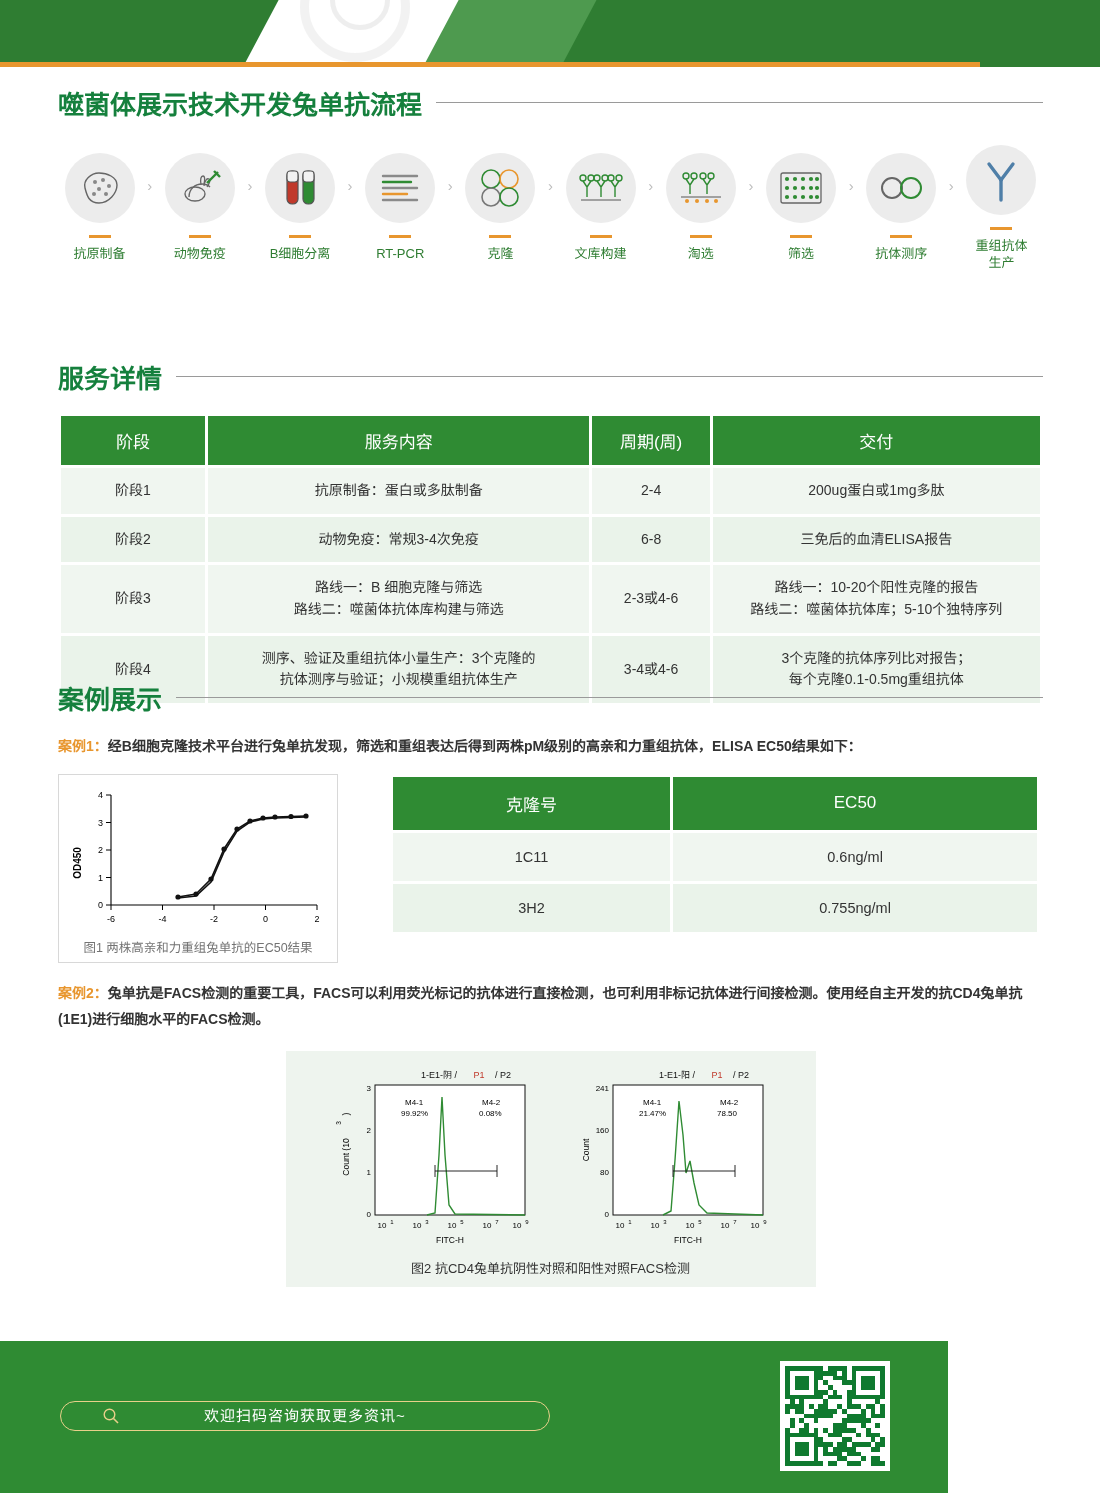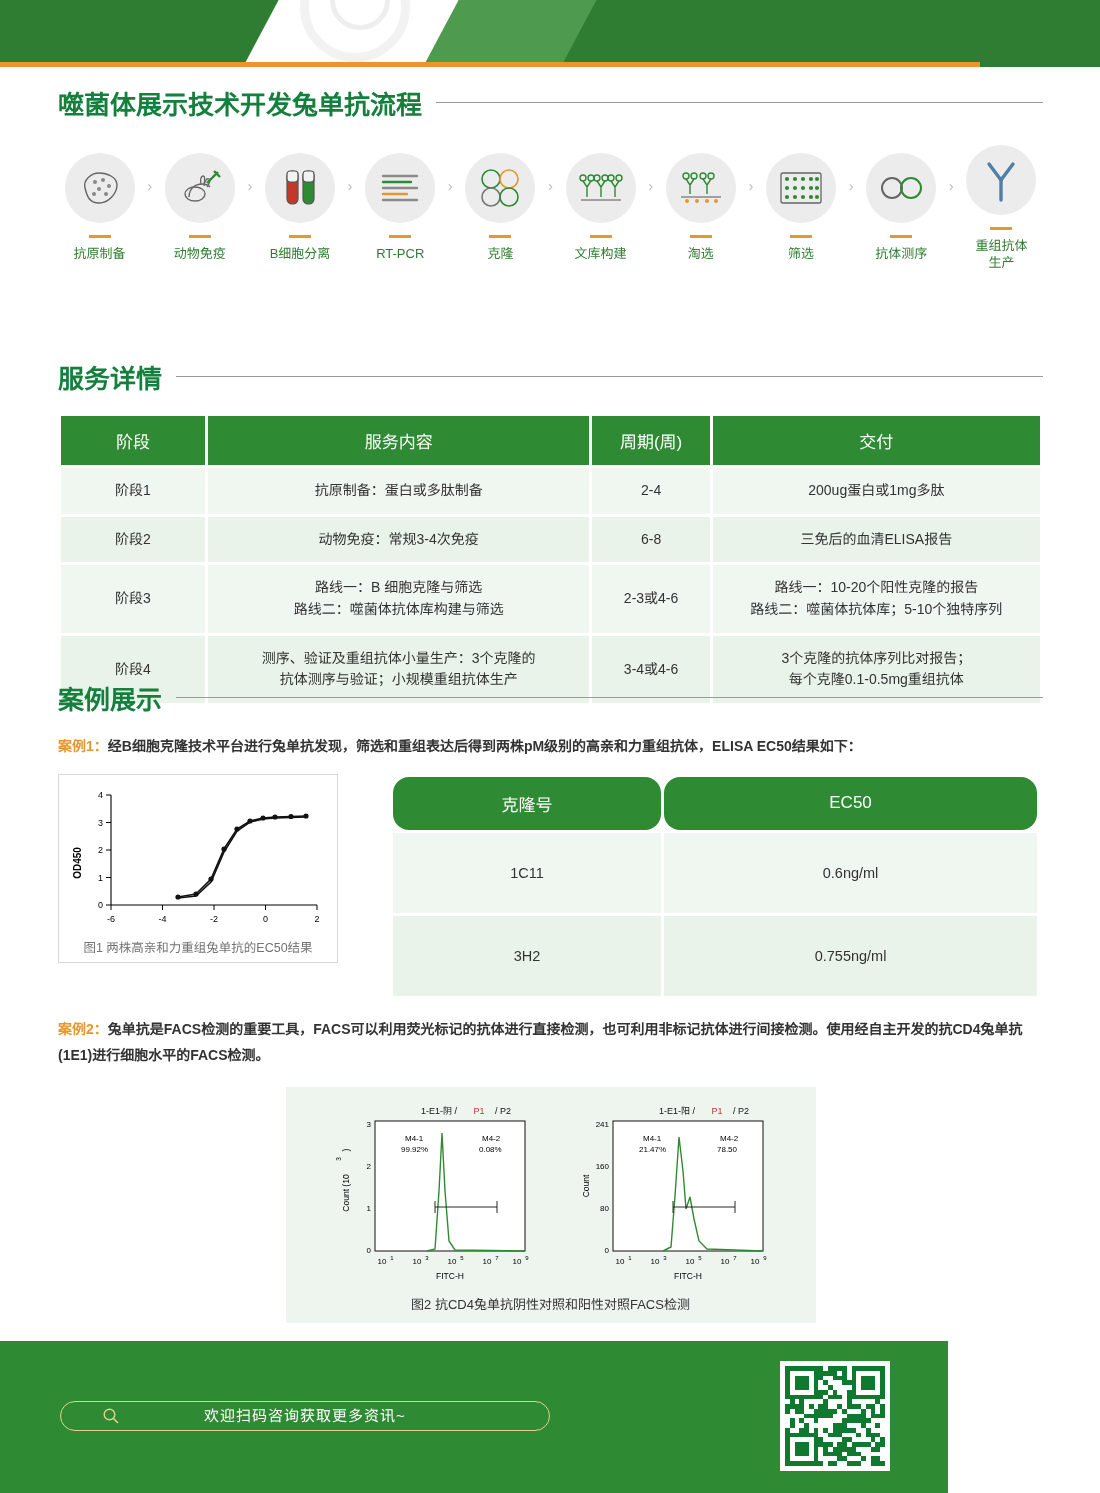--- a/index.html
+++ b/index.html
@@ -86,22 +86,22 @@
   .case-para { font-size:14px; line-height:1.85; color:#333; margin-top:18px;font-weight:bold; }
   .case-tag { color:#e8962e; }
 
   
   .chart-box {
     width:280px; border:1px solid #d8d8d8; background:#fff; padding:8px 6px 4px;
   }
   .chart-caption { font-size:12.5px; color:#737373; text-align:center; padding:4px 0 2px; }
 
   table.ec { border-collapse:separate; border-spacing:3px; width:650px; }
-  table.ec th { background:#2f8b33; color:#fff; font-weight:normal; font-size:17px; padding:14px; text-align:center;border-radius:16px;}
-  table.ec td { background:#f0f6f0; font-size:14.5px; padding:32px; text-align:center;}
+  table.ec th { background:#2f8b33; color:#fff; font-weight:normal; font-size:17px; padding:14px; text-align:center;}
+  table.ec td { background:#f0f6f0; font-size:14.5px; padding:16px; text-align:center;}
   table.ec tr.alt td { background:#eaf3ea; }
 
   .facs-wrap { background:#eef4ee; width:530px; margin:18px auto 16px; padding:14px 10px 10px; }
   .facs-caption { text-align:center; font-size:13px; color:#333; padding-top:8px; }
 
   
   .footer {
     position:absolute; left:0; bottom:0; width:948px; height:152px; background:#2f8b33;
   }
   .footer .pill {

